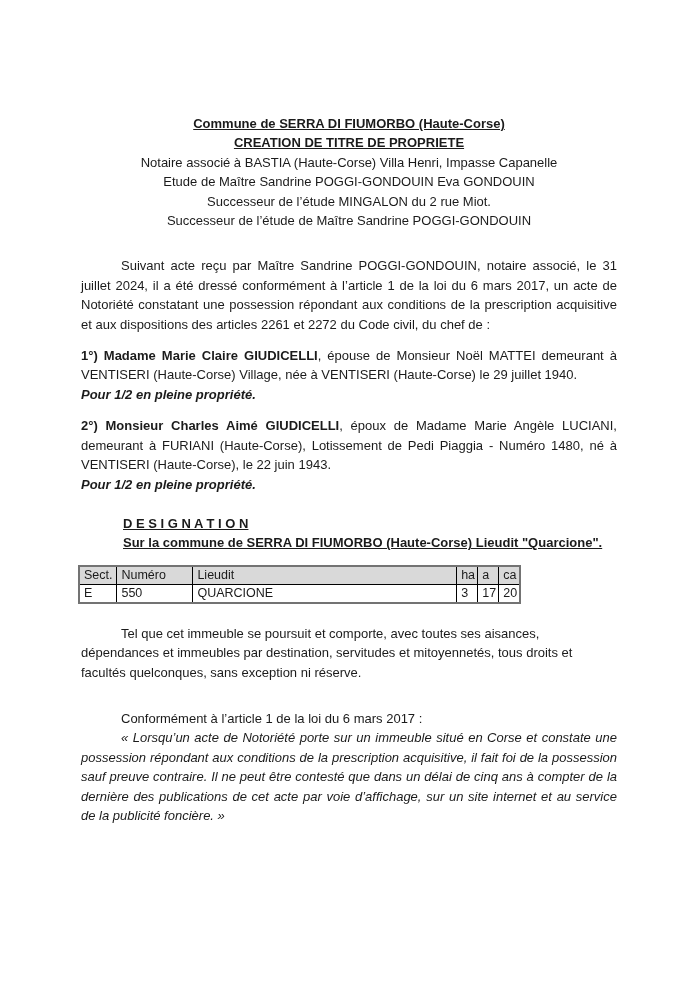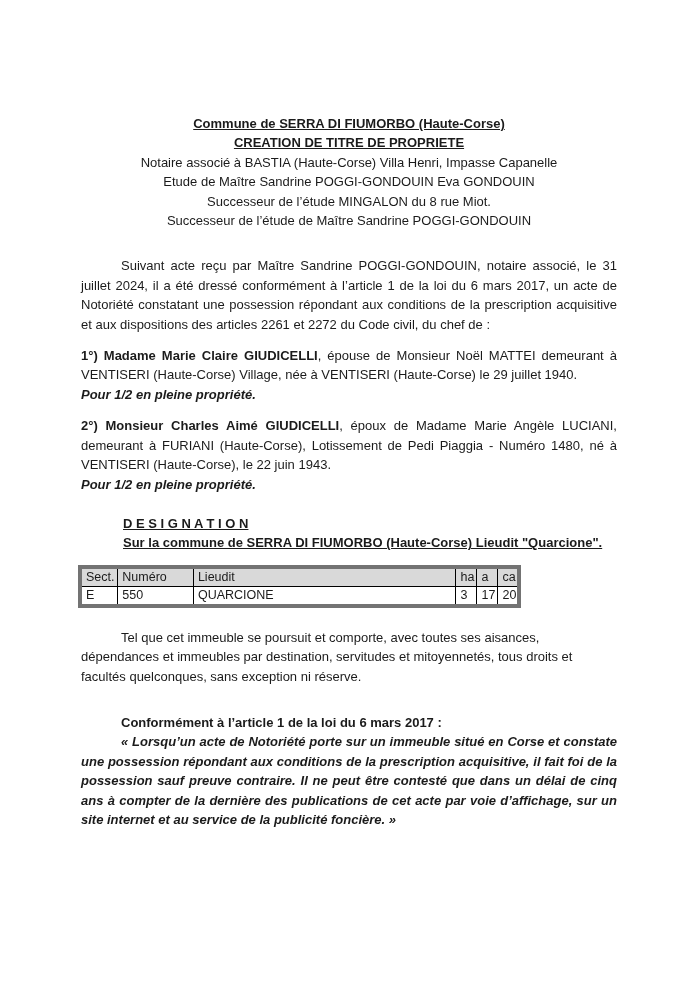--- a/index.html
+++ b/index.html
@@ -43,44 +43,44 @@
     border: 1.5px solid #000000;
     padding: 0 4px;
     height: 17px;
     line-height: 16px;
     font-weight: normal;
     text-align: left;
     overflow: hidden;
     white-space: nowrap;
   }
   table.cadastre thead td { background: #d9d9d9; }
-  table.cadastre { border: 4px solid #737373; }
+  table.cadastre { border: 2px solid #737373; }
   .col-sect   { width: 36px; }
   .col-numero { width: 72px; }
   .col-lieudit{ width: 250px; }
   .col-ha     { width: 20px; }
   .col-a      { width: 20px; }
   .col-ca     { width: 20px; }
   td.num-head { text-align: center; }
   td.num-cell { text-align: right; }
 
   .telque-para { margin-top: 20px; }
-  .conf-block { margin-top: 27px; font-weight: bold; }
+  .conf-block { margin-top: 27px; }
 </style>
 </head>
 <body>
 
 <div class="page">
 
   <div class="center">
     <p class="bold underline">Commune de SERRA DI FIUMORBO (Haute-Corse)</p>
     <p class="bold underline">CREATION DE TITRE DE PROPRIETE</p>
     <p>Notaire associé à BASTIA (Haute-Corse) Villa Henri, Impasse Capanelle</p>
     <p>Etude de Maître Sandrine POGGI-GONDOUIN Eva GONDOUIN</p>
-    <p>Successeur de l’étude MINGALON du 8 rue Miot.</p>
+    <p>Successeur de l’étude MINGALON du 2 rue Miot.</p>
     <p>Successeur de l’étude de Maître Sandrine POGGI-GONDOUIN</p>
   </div>
 
   <p class="intro-para justify indent">Suivant acte reçu par Maître Sandrine POGGI-GONDOUIN, notaire associé, le 31 juillet 2024, il a été dressé conformément à l’article 1 de la loi du 6 mars 2017, un acte de Notoriété constatant une possession répondant aux conditions de la prescription acquisitive et aux dispositions des articles 2261 et 2272 du Code civil, du chef de :</p>
 
   <p class="party-para justify"><span class="bold">1°) Madame Marie Claire GIUDICELLI</span><span>, épouse de Monsieur Noël MATTEI demeurant à VENTISERI (Haute-Corse) Village, née à VENTISERI (Haute-Corse) le  29 juillet 1940.</span></p>
   <p class="bold italic">Pour 1/2 en pleine propriété.</p>
 
   <p class="party-para justify"><span class="bold">2°) Monsieur Charles Aimé GIUDICELLI</span><span>, époux de Madame Marie Angèle LUCIANI, demeurant à FURIANI (Haute-Corse), Lotissement de Pedi Piaggia - Numéro 1480, né à VENTISERI (Haute-Corse), le 22 juin 1943.</span></p>
   <p class="bold italic">Pour 1/2 en pleine propriété.</p>

